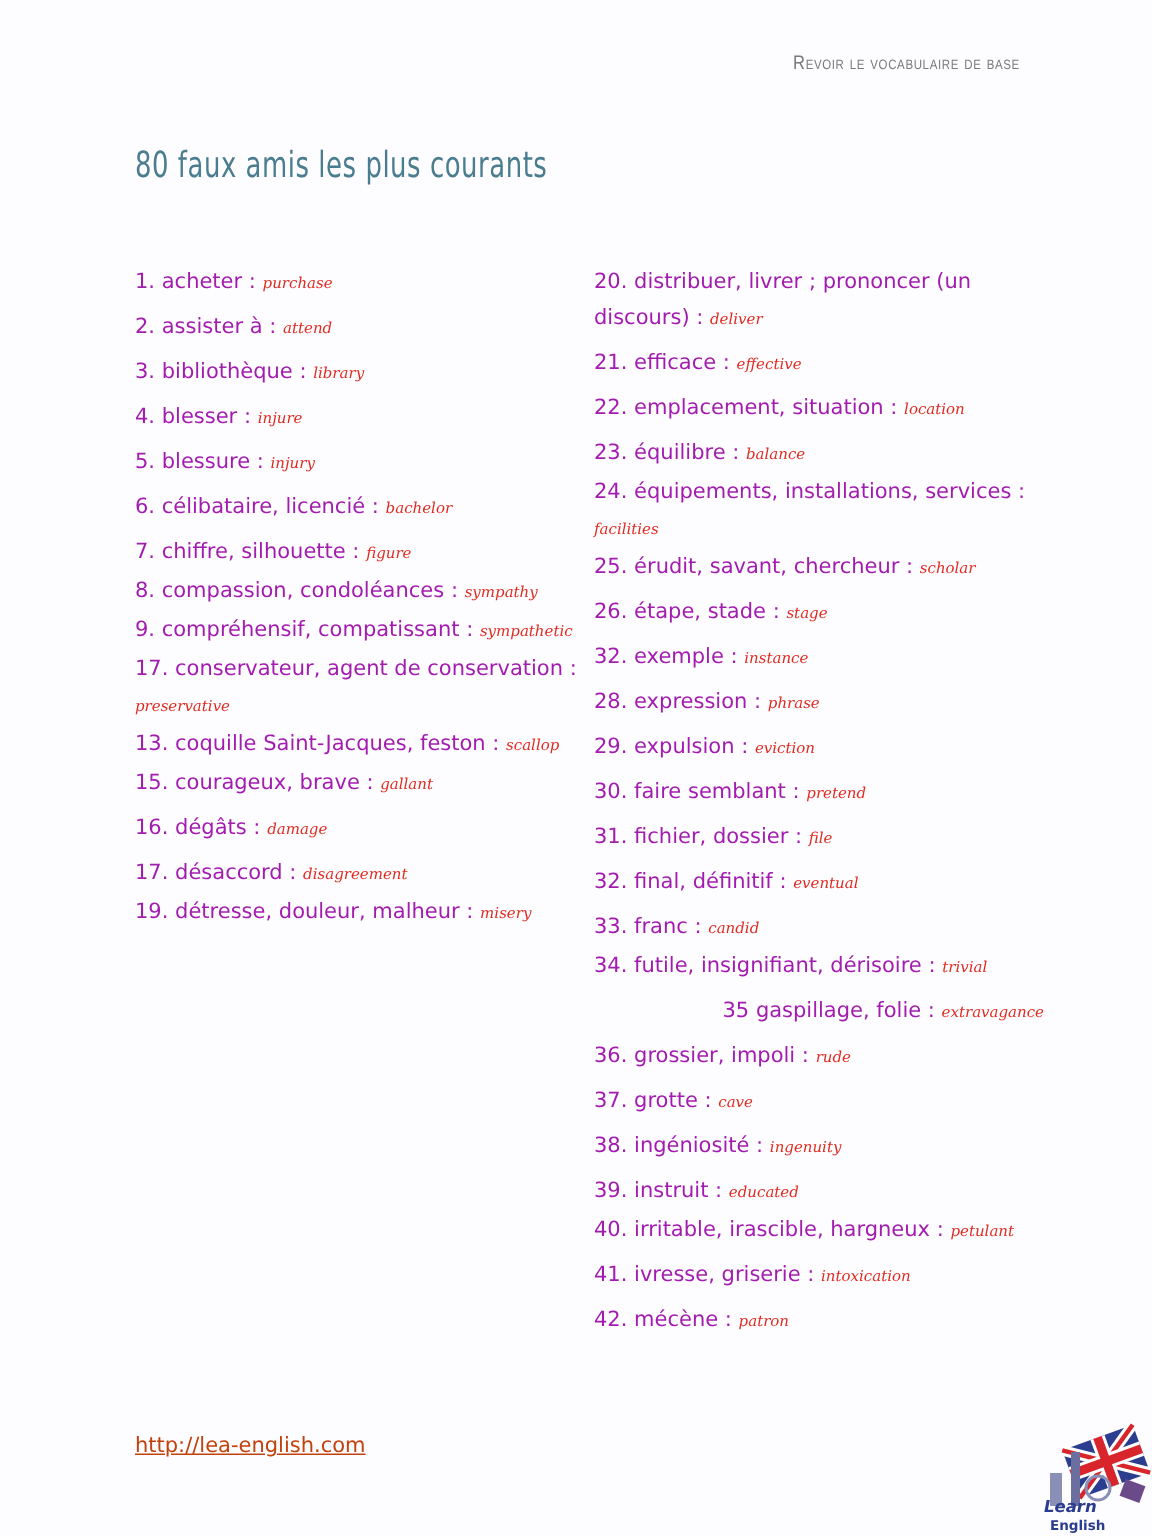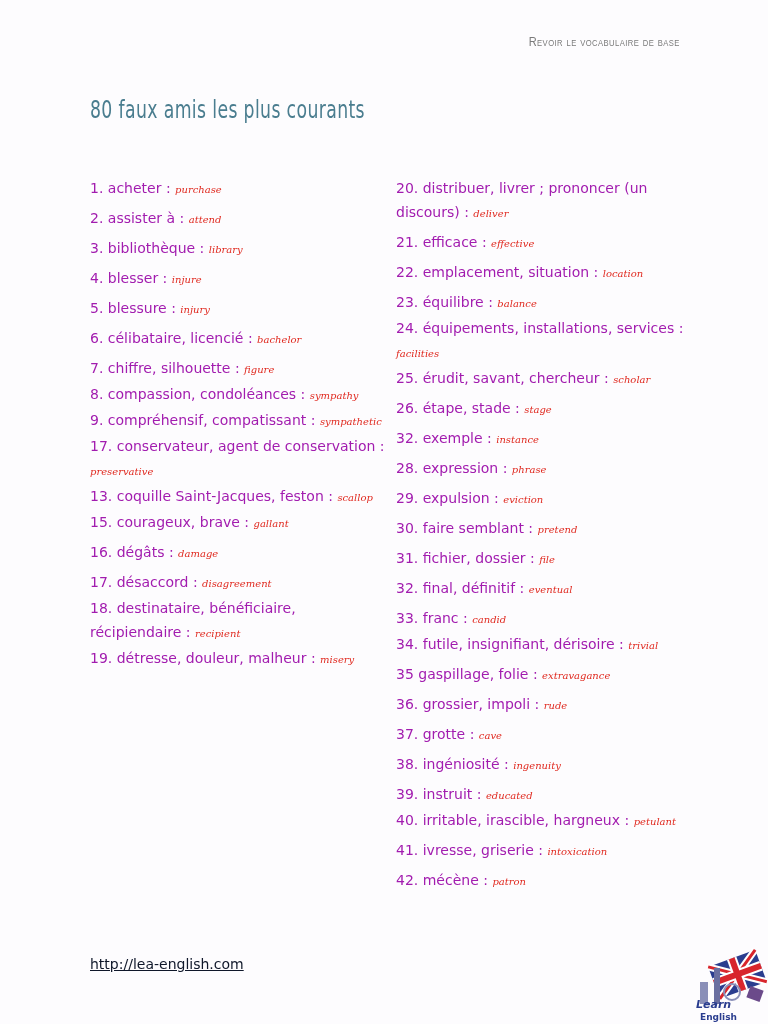--- a/index.html
+++ b/index.html
@@ -8,21 +8,21 @@
   .header { position:absolute; right:88px; top:34px; font-family:"Liberation Sans Narrow","Liberation Sans", sans-serif;
             font-variant:small-caps; font-size:13px; letter-spacing:0.5px; color:#7a7a7a; transform:scaleX(0.85); transform-origin:right; }
   .title { position:absolute; left:90px; top:96px; font-family:"DejaVu Sans", sans-serif; font-size:24px;
            color:#4a7d8f; letter-spacing:0.5px; transform:scaleX(0.72); transform-origin:left; font-weight:normal; }
   .col { position:absolute; top:176px; width:300px; font-size:14px; line-height:24px; }
   .col.left { left:90px; }
   .col.right { left:396px; }
   .entry { margin:0; }
   .entry .fr { color:#a21caf; }
   .entry .en { color:#e02a20; font-family:"DejaVu Serif", serif; font-style:italic; font-size:10px; }
-  .footer-link { position:absolute; left:90px; top:956px; font-size:14px; color:#0f172a; text-decoration:underline; }
+  .footer-link { position:absolute; left:90px; top:956px; font-size:14px; color:#c2410c; text-decoration:underline; }
   .logo { position:absolute; left:692px; top:948px; width:84px; height:74px; }
 </style>
 </head>
 <body>
 
 <div class="header">Revoir le vocabulaire de base</div>
 <div class="title">80 faux amis les plus courants</div>
 
 <div class="col left">
     <p class="entry" style="margin-bottom: 4px;"><span class="fr">1. acheter : </span><span class="en">purchase</span></p>
@@ -32,40 +32,39 @@
     <p class="entry" style="margin-bottom: 4px;"><span class="fr">5. blessure : </span><span class="en">injury</span></p>
     <p class="entry" style="margin-bottom: 4px;"><span class="fr">6. célibataire, licencié : </span><span class="en">bachelor</span></p>
     <p class="entry" style="margin-bottom: 0px;"><span class="fr">7. chiffre, silhouette : </span><span class="en">figure</span></p>
     <p class="entry" style="margin-bottom: 0px;"><span class="fr">8. compassion, condoléances : </span><span class="en">sympathy</span></p>
     <p class="entry" style="margin-bottom: 0px;"><span class="fr">9. compréhensif, compatissant : </span><span class="en">sympathetic</span></p>
     <p class="entry" style="margin-bottom: 0px;"><span class="fr">17. conservateur, agent de conservation : </span><span class="en">preservative</span></p>
     <p class="entry" style="margin-bottom: 0px;"><span class="fr">13. coquille Saint-Jacques, feston : </span><span class="en">scallop</span></p>
     <p class="entry" style="margin-bottom: 4px;"><span class="fr">15. courageux, brave : </span><span class="en">gallant</span></p>
     <p class="entry" style="margin-bottom: 4px;"><span class="fr">16. dégâts : </span><span class="en">damage</span></p>
     <p class="entry" style="margin-bottom: 0px;"><span class="fr">17. désaccord : </span><span class="en">disagreement</span></p>
-    <p class="entry" style="margin-bottom: 0px;"><span class="fr">18. destinataire, bénéficiaire, récipiendaire : </span><span class="en">recipient</span></p>
     <p class="entry" style="margin-bottom: 0px;"><span class="fr">19. détresse, douleur, malheur : </span><span class="en">misery</span></p>
   </div>
 <div class="col right">
     <p class="entry" style="margin-bottom: 4px;"><span class="fr">20. distribuer, livrer ; prononcer (un discours) : </span><span class="en">deliver</span></p>
     <p class="entry" style="margin-bottom: 4px;"><span class="fr">21. efficace : </span><span class="en">effective</span></p>
     <p class="entry" style="margin-bottom: 4px;"><span class="fr">22. emplacement, situation : </span><span class="en">location</span></p>
     <p class="entry" style="margin-bottom: 0px;"><span class="fr">23. équilibre : </span><span class="en">balance</span></p>
     <p class="entry" style="margin-bottom: 0px;"><span class="fr">24. équipements, installations, services : </span><span class="en">facilities</span></p>
     <p class="entry" style="margin-bottom: 4px;"><span class="fr">25. érudit, savant, chercheur : </span><span class="en">scholar</span></p>
     <p class="entry" style="margin-bottom: 4px;"><span class="fr">26. étape, stade : </span><span class="en">stage</span></p>
     <p class="entry" style="margin-bottom: 4px;"><span class="fr">32. exemple : </span><span class="en">instance</span></p>
     <p class="entry" style="margin-bottom: 4px;"><span class="fr">28. expression : </span><span class="en">phrase</span></p>
     <p class="entry" style="margin-bottom: 4px;"><span class="fr">29. expulsion : </span><span class="en">eviction</span></p>
     <p class="entry" style="margin-bottom: 4px;"><span class="fr">30. faire semblant : </span><span class="en">pretend</span></p>
     <p class="entry" style="margin-bottom: 4px;"><span class="fr">31. fichier, dossier : </span><span class="en">file</span></p>
     <p class="entry" style="margin-bottom: 4px;"><span class="fr">32. final, définitif : </span><span class="en">eventual</span></p>
     <p class="entry" style="margin-bottom: 0px;"><span class="fr">33. franc : </span><span class="en">candid</span></p>
     <p class="entry" style="margin-bottom: 4px;"><span class="fr">34. futile, insignifiant, dérisoire : </span><span class="en">trivial</span></p>
-    <p class="entry" style="margin-bottom: 4px;"><span class="fr">35  gaspillage, folie : </span><span class="en">extravagance</span></p>
+    <p class="entry" style="margin-bottom: 4px; text-align: right;"><span class="fr">35  gaspillage, folie : </span><span class="en">extravagance</span></p>
     <p class="entry" style="margin-bottom: 4px;"><span class="fr">36. grossier, impoli : </span><span class="en">rude</span></p>
     <p class="entry" style="margin-bottom: 4px;"><span class="fr">37. grotte : </span><span class="en">cave</span></p>
     <p class="entry" style="margin-bottom: 4px;"><span class="fr">38. ingéniosité : </span><span class="en">ingenuity</span></p>
     <p class="entry" style="margin-bottom: 0px;"><span class="fr">39. instruit : </span><span class="en">educated</span></p>
     <p class="entry" style="margin-bottom: 4px;"><span class="fr">40. irritable, irascible, hargneux : </span><span class="en">petulant</span></p>
     <p class="entry" style="margin-bottom: 4px;"><span class="fr">41. ivresse, griserie : </span><span class="en">intoxication</span></p>
     <p class="entry" style="margin-bottom: 0px;"><span class="fr">42. mécène : </span><span class="en">patron</span></p>
   </div>
 
 <a class="footer-link" href="#">http://lea-english.com</a>

